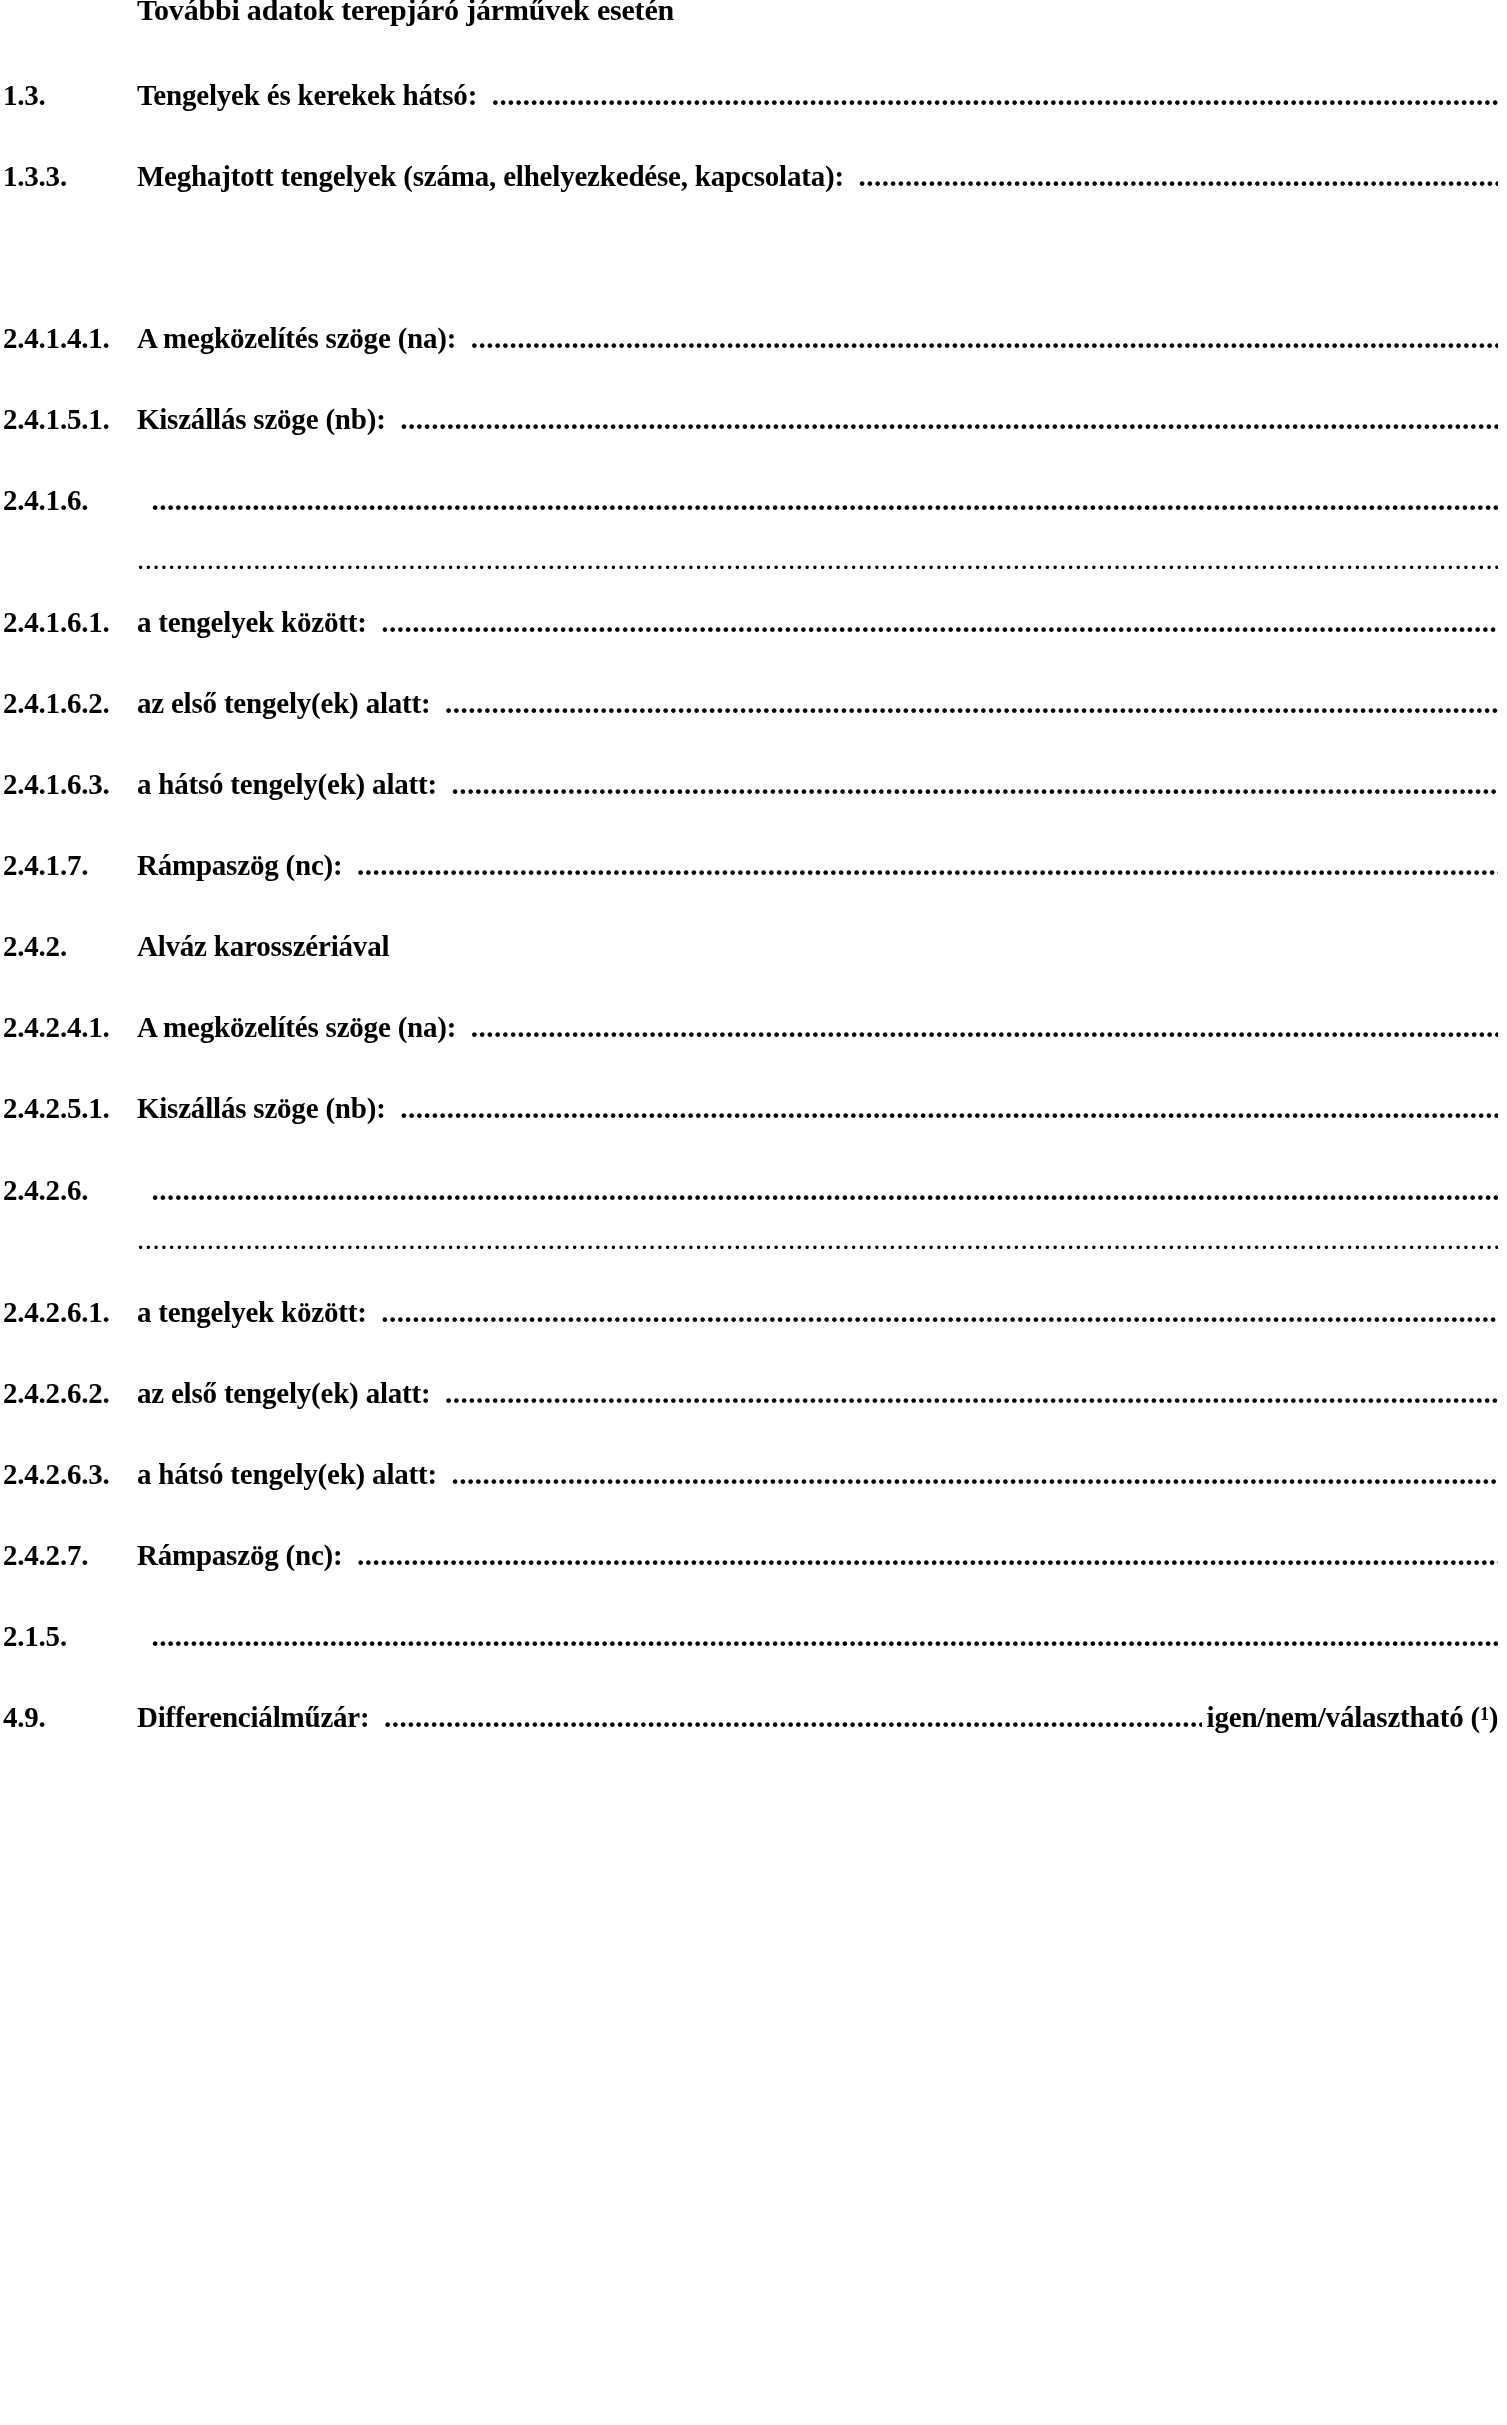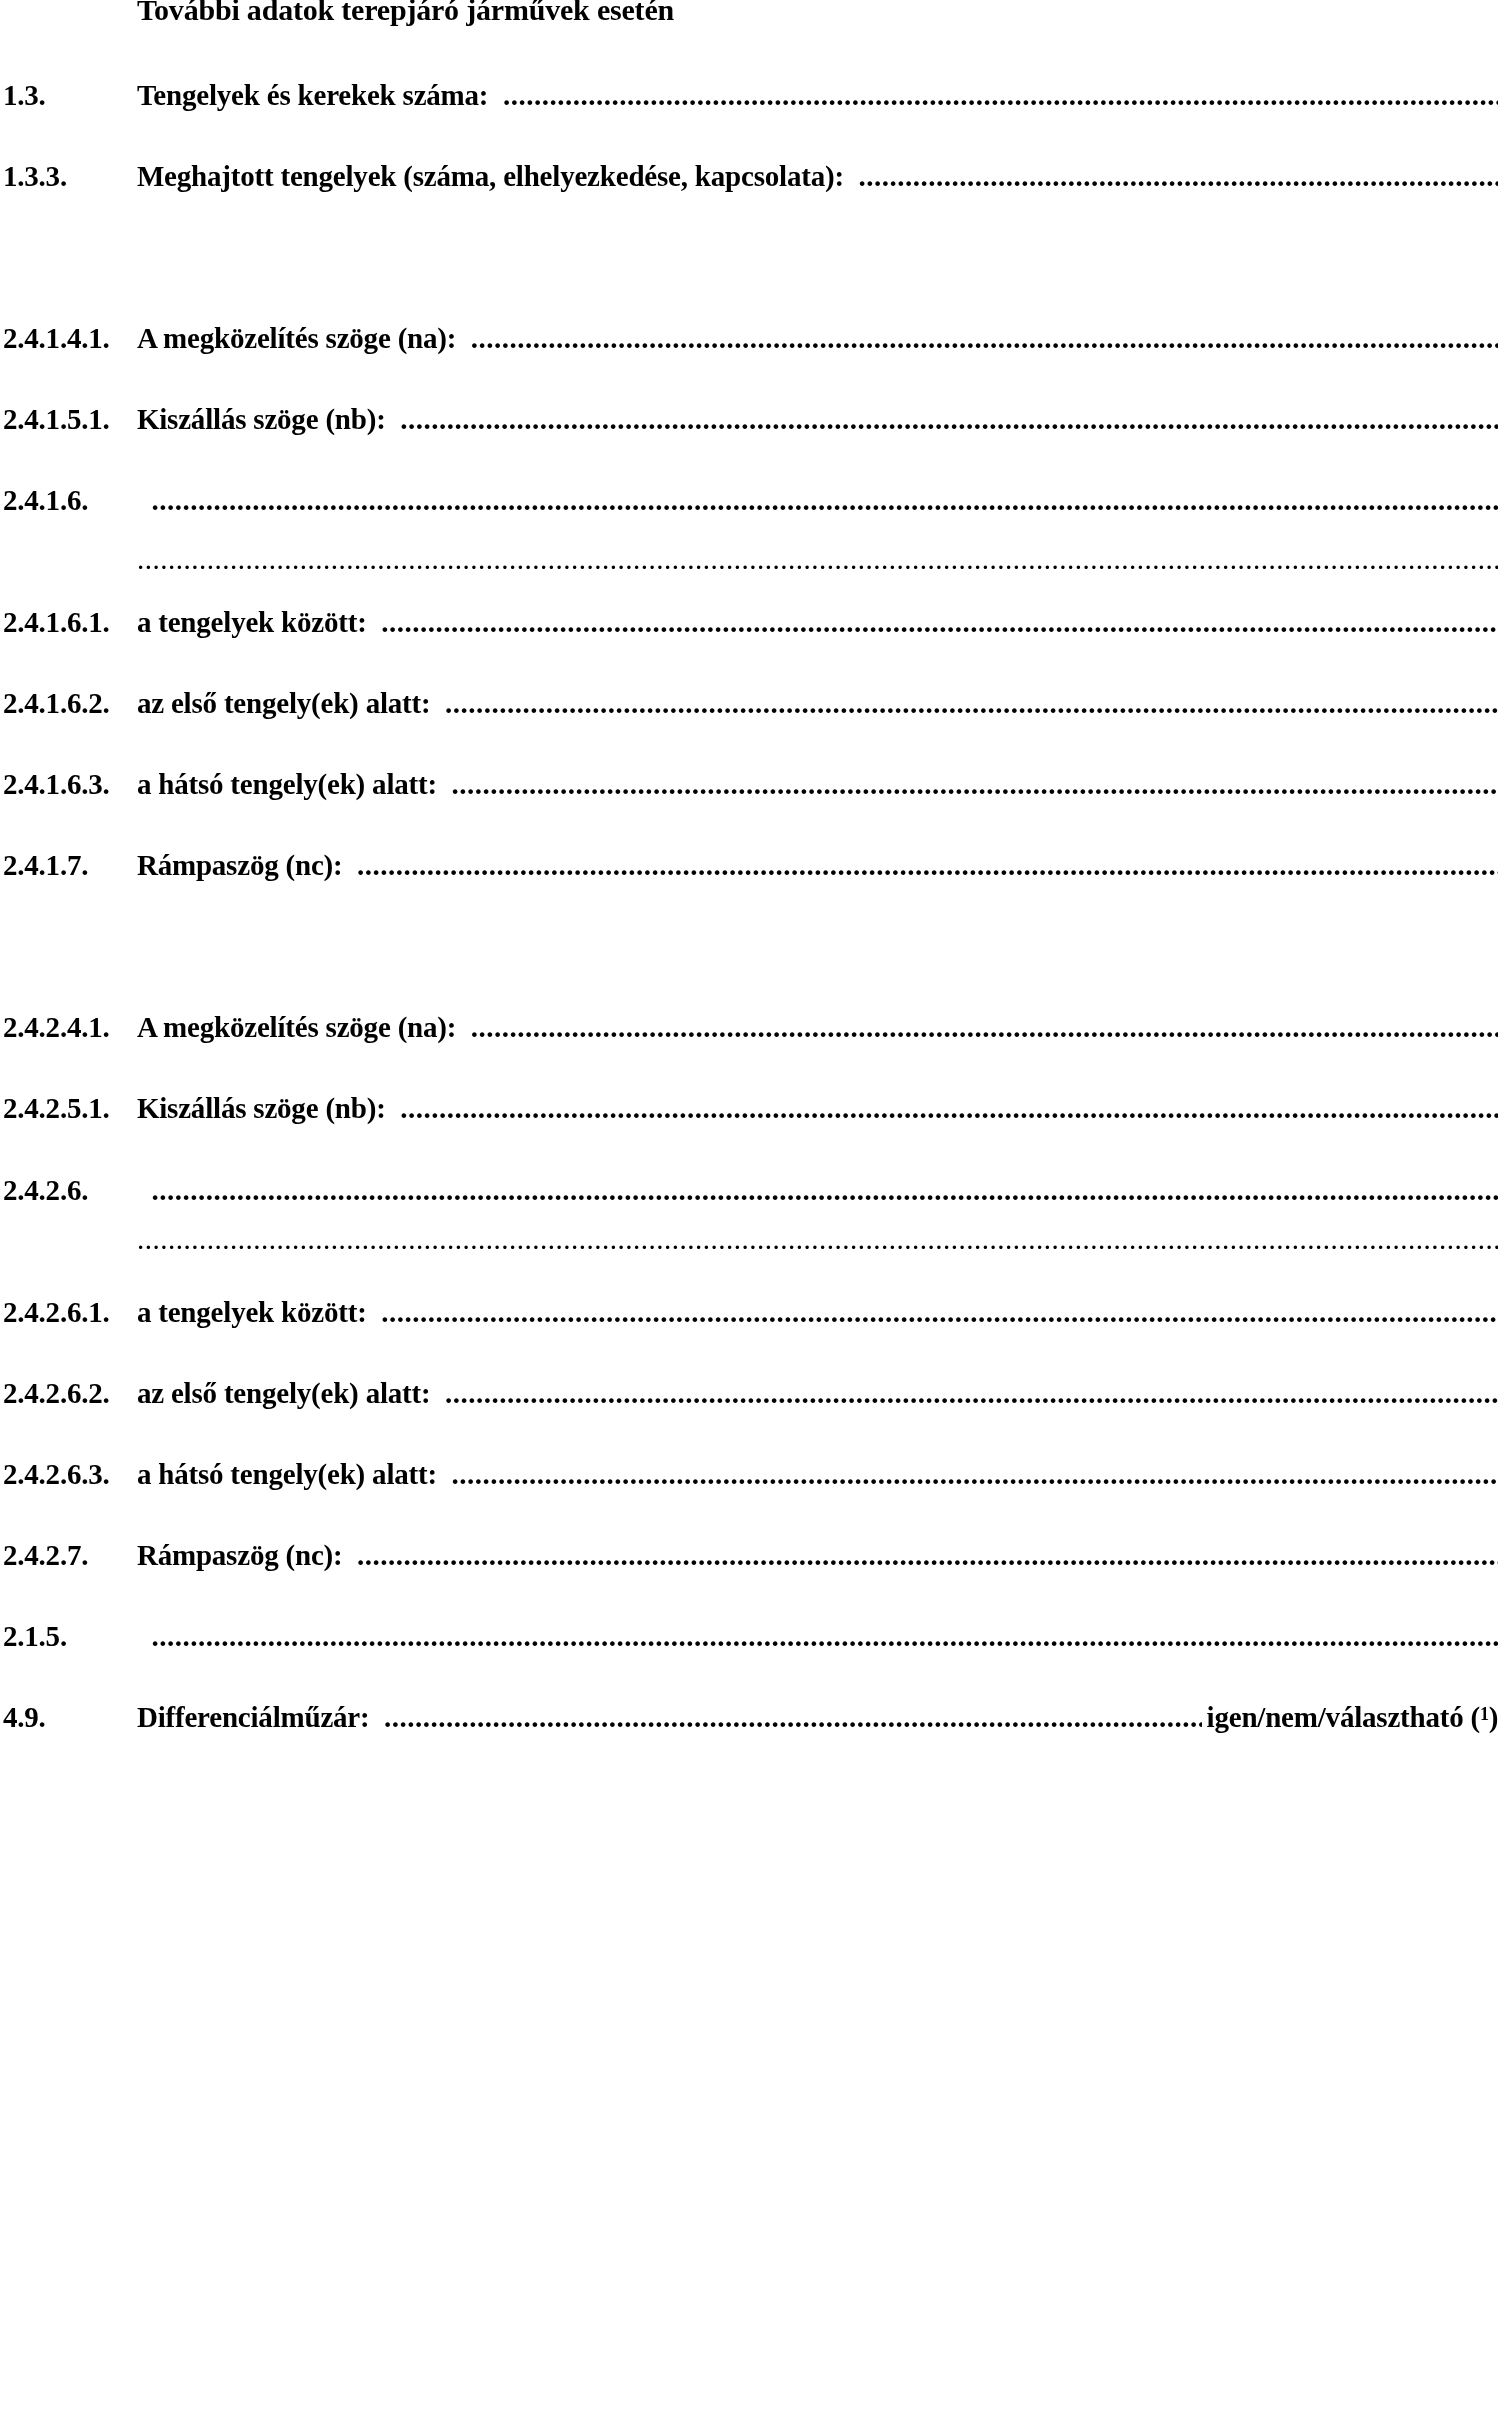--- a/index.html
+++ b/index.html
@@ -70,21 +70,21 @@
 </style>
 </head>
 <body>
 
 <div class="page">
 
   <h1 class="title">További adatok terepjáró járművek esetén</h1>
 
   <div class="row" style="top:79px">
     <span class="num">1.3.</span>
-    <span class="label">Tengelyek és kerekek száma:</span>
+    <span class="label">Tengelyek és kerekek hátsó:</span>
     <span class="leader">........................................................................................................................................................................................................................................................................................................................................</span>
   </div>
 
   <div class="row" style="top:160px">
     <span class="num">1.3.3.</span>
     <span class="label">Meghajtott tengelyek (száma, elhelyezkedése, kapcsolata):</span>
     <span class="leader">........................................................................................................................................................................................................................................................................................................................................</span>
   </div>
 
 
@@ -124,20 +124,24 @@
     <span class="label">a hátsó tengely(ek) alatt:</span>
     <span class="leader">........................................................................................................................................................................................................................................................................................................................................</span>
   </div>
 
   <div class="row" style="top:849px">
     <span class="num">2.4.1.7.</span>
     <span class="label">Rámpaszög (nc):</span>
     <span class="leader">........................................................................................................................................................................................................................................................................................................................................</span>
   </div>
 
+  <div class="row" style="top:930px">
+    <span class="num">2.4.2.</span>
+    <span class="label">Alváz karosszériával</span>
+  </div>
 
   <div class="row" style="top:1011px">
     <span class="num">2.4.2.4.1.</span>
     <span class="label">A megközelítés szöge (na):</span>
     <span class="leader">........................................................................................................................................................................................................................................................................................................................................</span>
   </div>
 
   <div class="row" style="top:1092px">
     <span class="num">2.4.2.5.1.</span>
     <span class="label">Kiszállás szöge (nb):</span>

